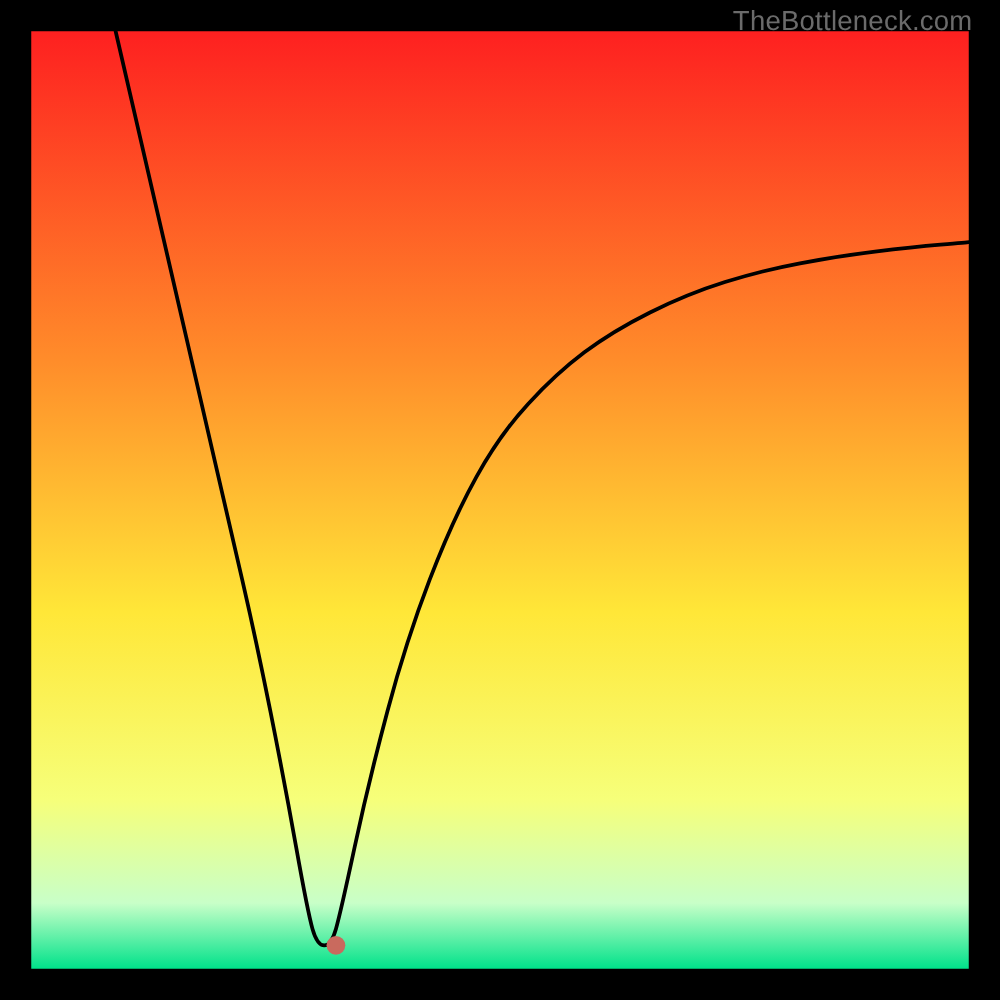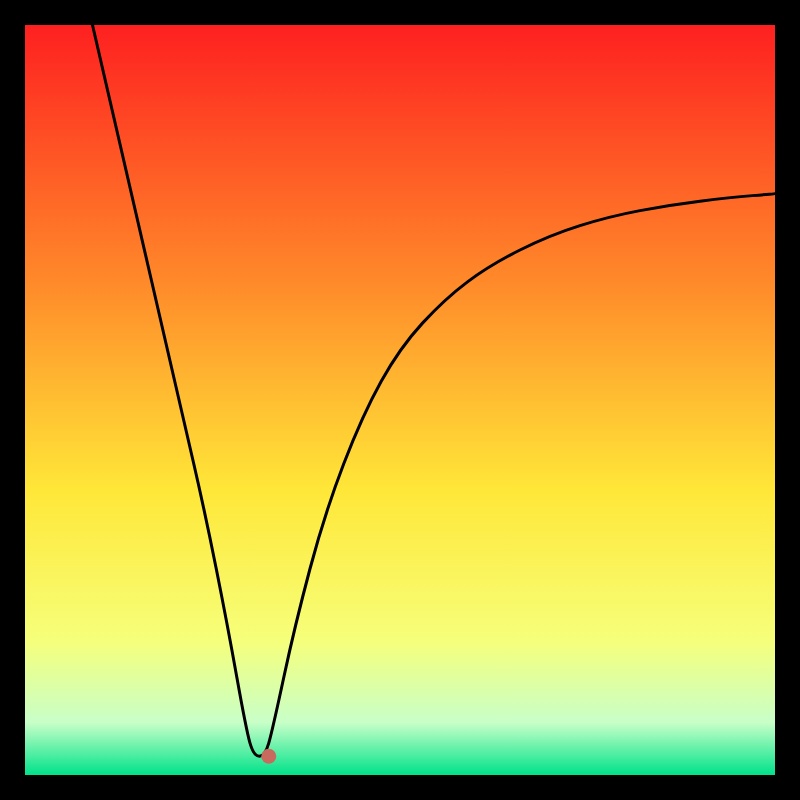--- a/index.html
+++ b/index.html
@@ -48,13 +48,14 @@
 
     <rect x="0" y="0" width="800" height="800" fill="#000"></rect>
 
     <rect id="plot-rect" fill="url(#bg-grad)" x="25" y="25" width="750" height="750"></rect>
 
     <path id="curve-path" fill="none" stroke="#000" stroke-width="3" stroke-linecap="round" stroke-linejoin="round" d="M 92.50 25.00 Q 92.50 25.00 103.75 73.75 Q 115.00 122.50 126.25 171.25 Q 137.50 220.00 148.75 268.75 Q 160.00 317.50 171.25 366.25 Q 182.50 415.00 193.75 463.75 Q 205.00 512.50 216.25 568.75 Q 227.50 625.00 236.88 677.50 Q 246.25 730.00 250.00 743.13 Q 253.75 756.25 259.38 756.25 Q 265.00 756.25 268.75 743.13 Q 272.50 730.00 283.75 677.50 Q 295.00 625.00 310.00 568.75 Q 325.00 512.50 343.75 463.75 Q 362.50 415.00 381.25 381.25 Q 400.00 347.50 422.50 323.13 Q 445.00 298.75 467.50 281.88 Q 490.00 265.00 520.00 250.00 Q 550.00 235.00 580.00 225.63 Q 610.00 216.25 640.00 210.63 Q 670.00 205.00 700.00 201.25 Q 730.00 197.50 752.50 195.63 T 775.00 193.75"></path>
 
     <circle id="marker-dot" cx="268.75" cy="756.25" r="7.5" fill="#c96a5e"></circle>
   </svg>
 
+  <div class="watermark">TheBottleneck.com</div>
 </div>
 
 </body></html>

